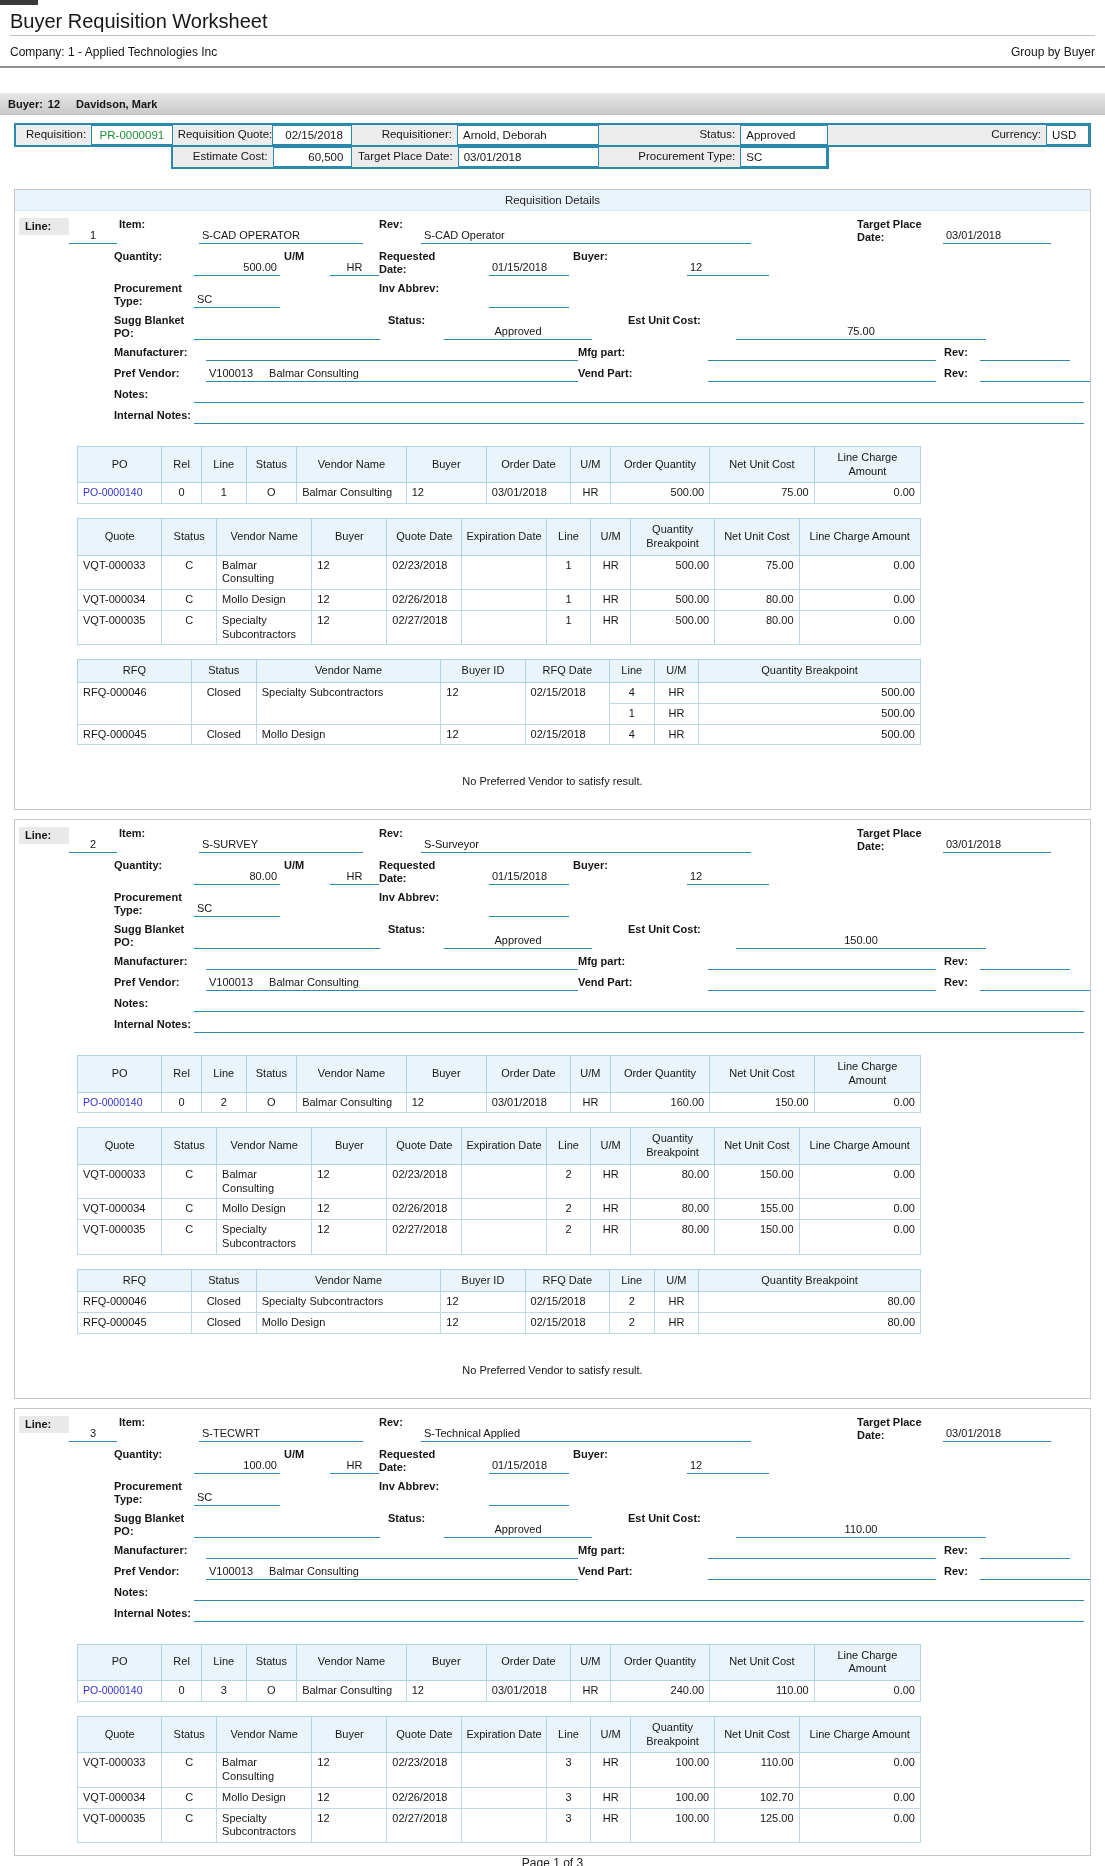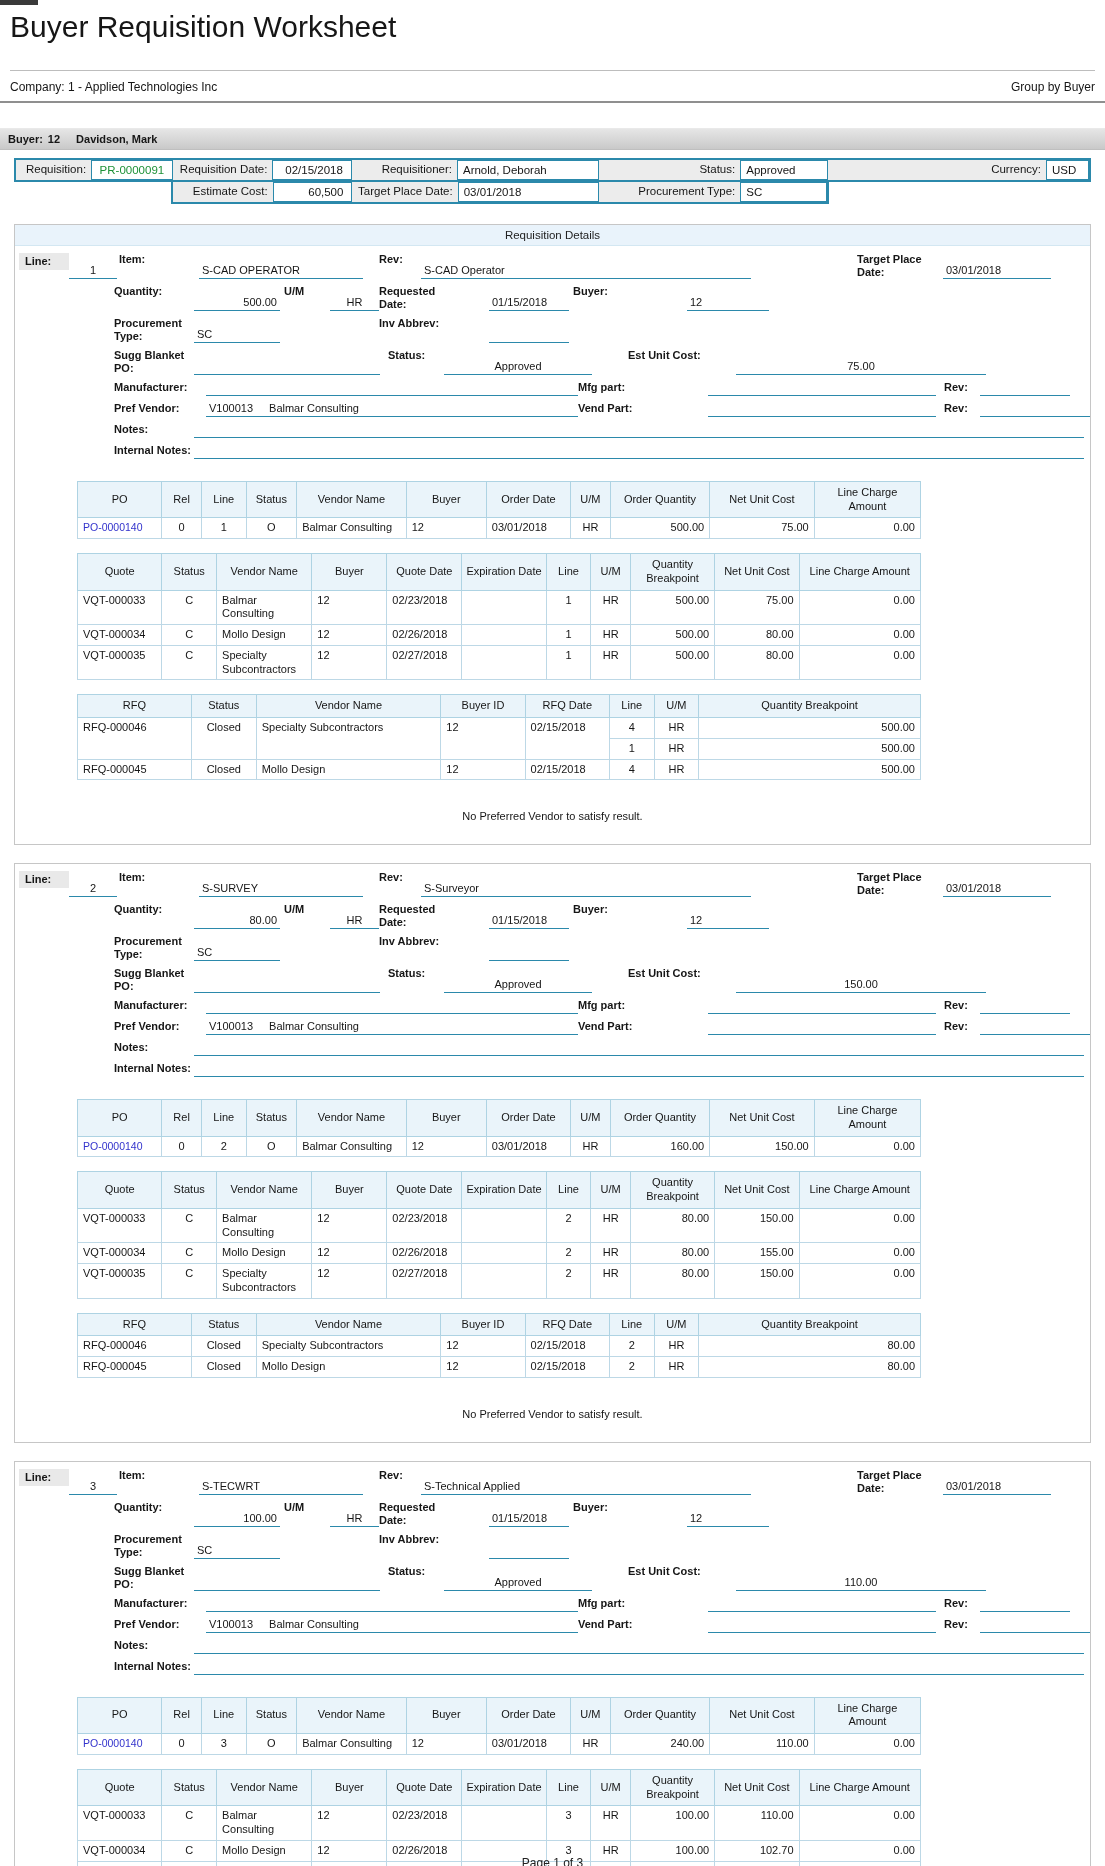--- a/index.html
+++ b/index.html
@@ -12,21 +12,21 @@
   }
   *{box-sizing:border-box;}
   html,body{margin:0;padding:0;}
   body{
     width:1105px;height:1866px;overflow:hidden;position:relative;
     background:#fff;color:#161616;
     font-family:"Liberation Sans","DejaVu Sans",sans-serif;
   }
   .corner-artifact{position:absolute;top:0;left:0;width:38px;height:5px;background:#3a3a3a;}
   header{padding:10px 10px 2px;}
-  h1{margin:0;font-size:30px;font-weight:400;letter-spacing:0;border-bottom:1px solid #bdbdbd;padding-bottom:26px;}
+  h1{margin:0;font-size:20px;font-weight:400;letter-spacing:0;border-bottom:1px solid #bdbdbd;padding-bottom:2px;}
   .company-row{display:flex;justify-content:space-between;align-items:center;
     padding:7px 10px;font-size:12px;border-bottom:2px solid #8f8f8f;}
   .buyer-bar{margin-top:25px;background:linear-gradient(#e6e6e6,#c9c9c9);
     border-top:1px solid #e9e9e9;border-bottom:1px solid #bfbfbf;
     padding:4px 8px;font-size:11px;font-weight:bold;}
   .buyer-bar .bname{margin-left:16px;}
   .buyer-bar .bid{margin-left:5px;}
 
   
   .req-box{margin:8px 14px 0;font-size:11.5px;}
@@ -35,21 +35,21 @@
   .req-row2{display:grid;grid-template-columns:15.2% 12.2% 16.1% 21.6% 21.6% 13.3%;
     border:2px solid var(--teal);border-top:none;margin-left:14.6%;width:61.1%;}
   .qlbl{background:#ececec;text-align:right;padding:3px 5px;white-space:nowrap;overflow:hidden;}
   .qval{border:1px solid var(--teal);background:#fff;padding:3px 5px;white-space:nowrap;overflow:hidden;}
   .qval.ctr{text-align:center;}
   .qval.rt{text-align:right;padding-right:8px;}
   .qval.green{color:var(--green);}
 
   
   #lines-host{margin-top:20px;}
-  .section{margin:0 14px 18px;border:1px solid #c6c6c6;background:#fff;padding-bottom:12px;}
+  .section{margin:0 14px 9px;border:1px solid #c6c6c6;background:#fff;padding-bottom:12px;}
   .band{background:#e9f3fb;border-bottom:1px solid #d3e7f2;text-align:center;
     font-size:11.5px;padding:4px 0;color:#222;}
   .frows{padding:7px 0 2px;font-size:11px;}
   .frow{display:flex;align-items:flex-end;margin-bottom:6px;}
   .lab{font-weight:bold;line-height:1.18;align-self:flex-start;}
   .u{display:inline-flex;align-items:flex-end;border-bottom:1px solid var(--teal);
     min-height:15px;padding:0 3px 1px;line-height:1.18;overflow:hidden;white-space:nowrap;}
   .u.ctr{justify-content:center;}
   .u.rt{justify-content:flex-end;}
   .u.fl1{flex:1;margin-right:6px;}
@@ -80,21 +80,21 @@
 </div>
 
 <div class="buyer-bar">
   <span>Buyer:</span><span class="bid">12</span><span class="bname">Davidson, Mark</span>
 </div>
 
 <div class="req-box">
   <div class="req-row1">
     <div class="qlbl">Requisition:</div>
     <div class="qval ctr green">PR-0000091</div>
-    <div class="qlbl">Requisition Date:</div>
+    <div class="qlbl">Requisition Quote:</div>
     <div class="qval rt">02/15/2018</div>
     <div class="qlbl">Requisitioner:</div>
     <div class="qval">Arnold, Deborah</div>
     <div class="qlbl">Status:</div>
     <div class="qval">Approved</div>
     <div class="qlbl">Currency:</div>
     <div class="qval">USD</div>
   </div>
   <div class="req-row2">
     <div class="qlbl">Estimate Cost:</div>

